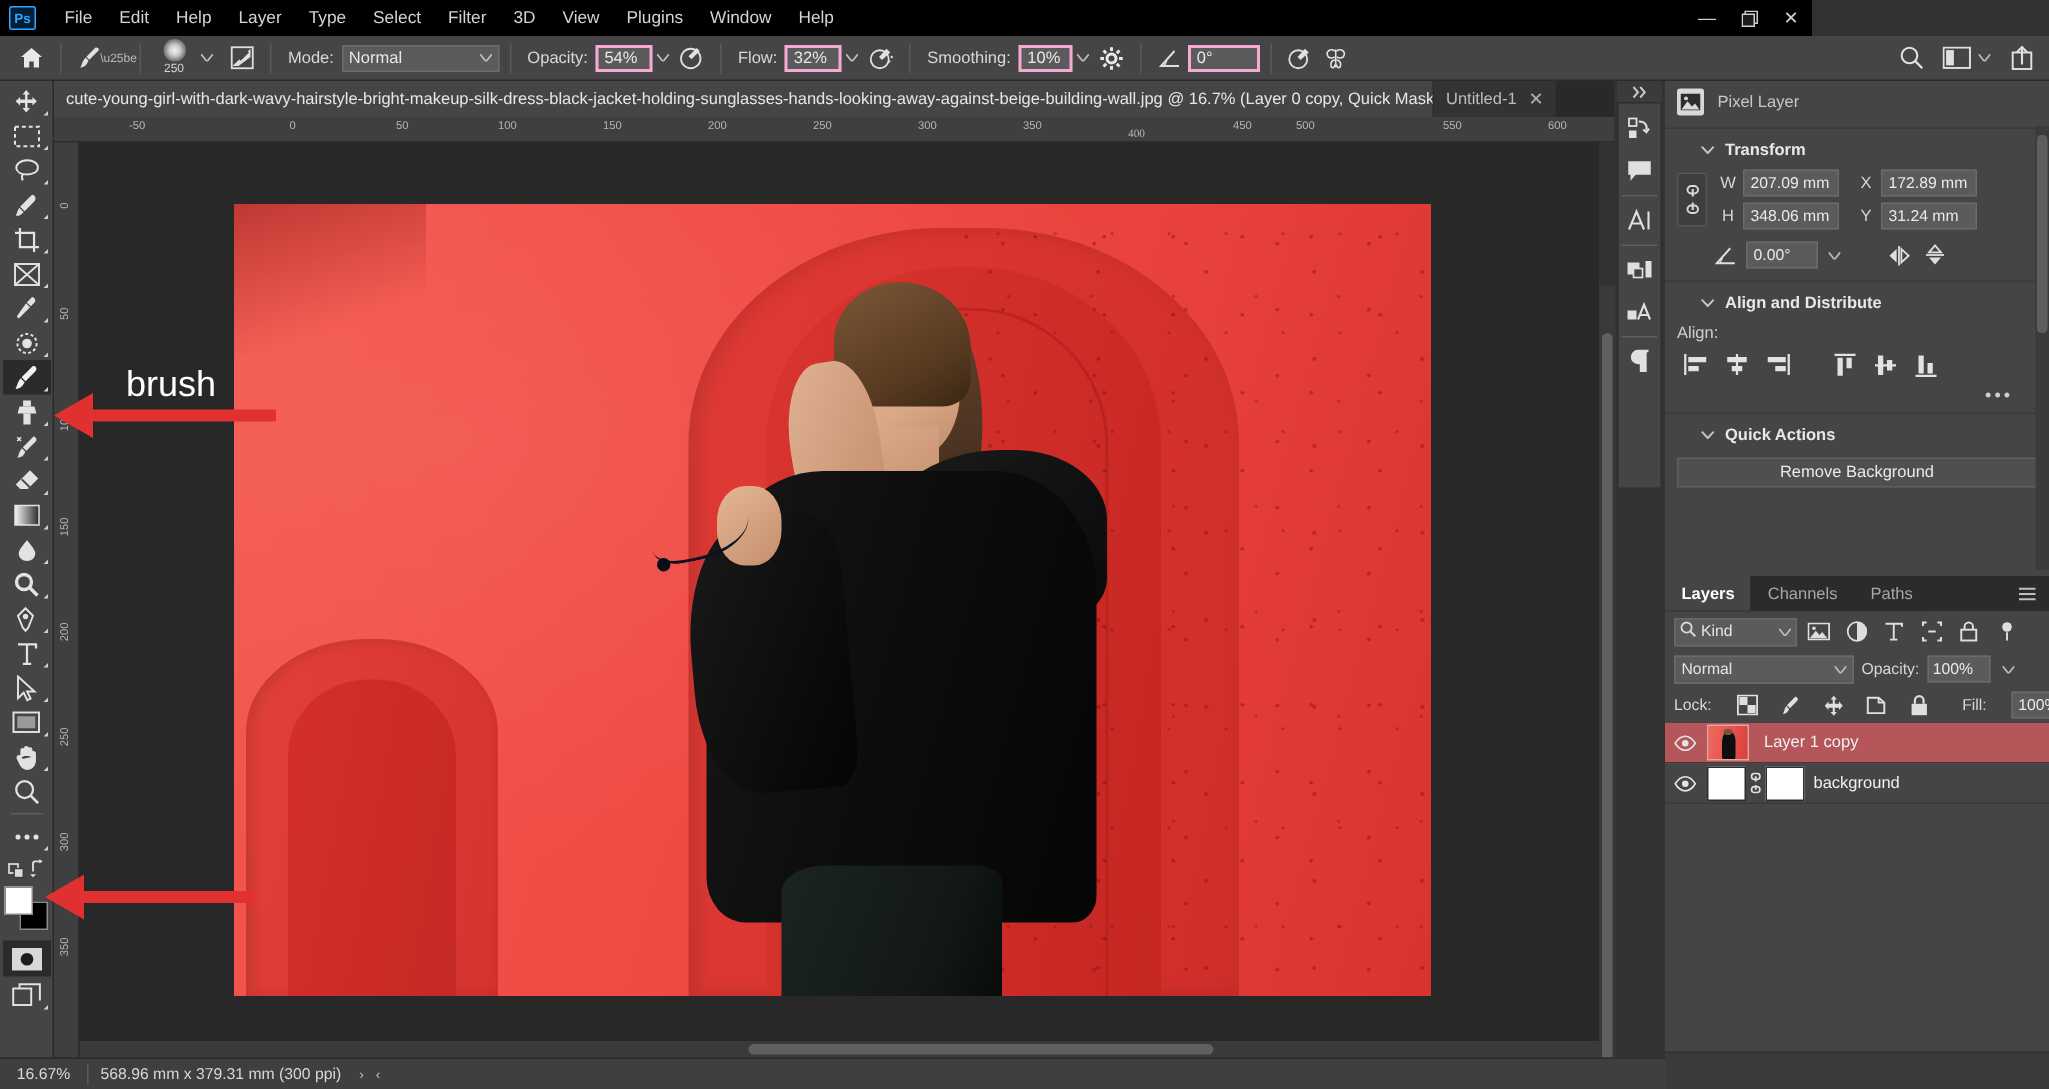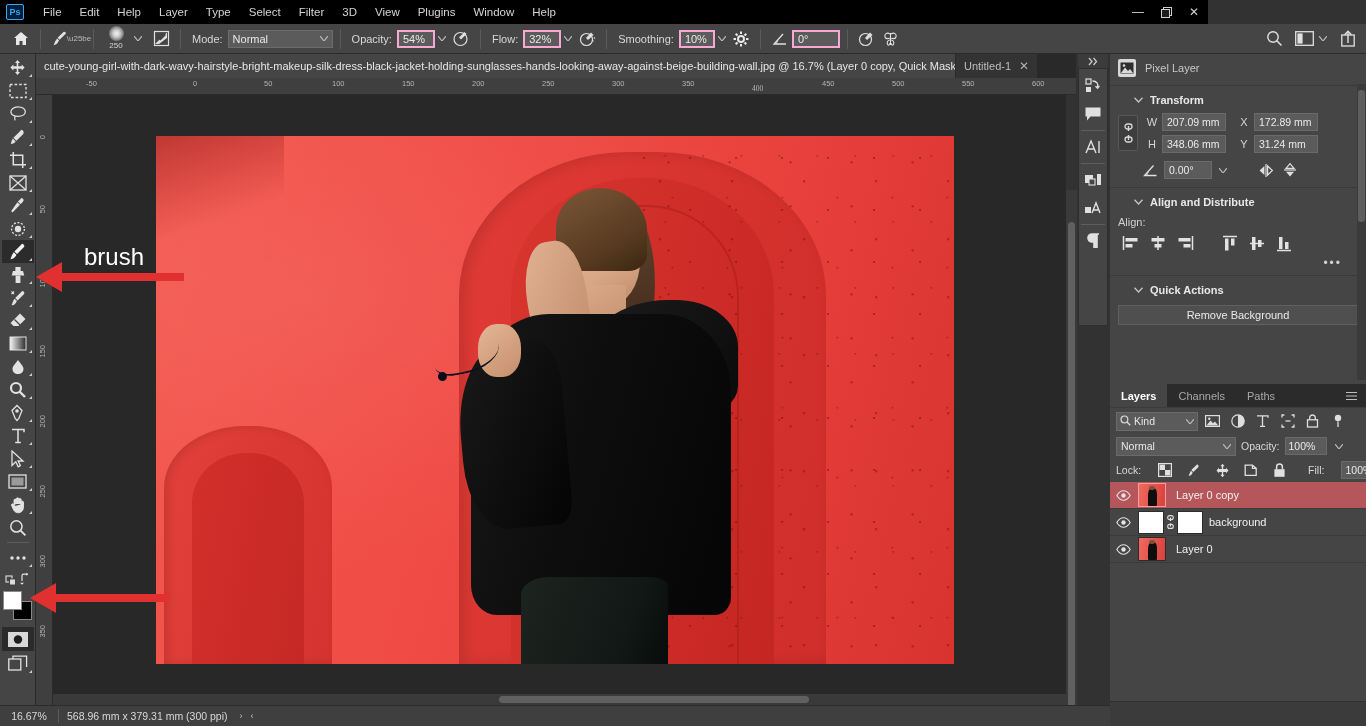--- a/index.html
+++ b/index.html
@@ -803,21 +803,21 @@
     <div class="rtick" style="left:157px; top:1px;">0</div>
     <div class="rtick" style="left:228px; top:1px;">50</div>
     <div class="rtick" style="left:296px; top:1px;">100</div>
     <div class="rtick" style="left:366px; top:1px;">150</div>
     <div class="rtick" style="left:436px; top:1px;">200</div>
     <div class="rtick" style="left:506px; top:1px;">250</div>
     <div class="rtick" style="left:576px; top:1px;">300</div>
     <div class="rtick" style="left:646px; top:1px;">350</div>
     <div class="rtick" style="left:716px; top:6px;font-family:Liberation Serif, serif;">400</div>
     <div class="rtick" style="left:786px; top:1px;">450</div>
-    <div class="rtick" style="left:856px; top:1px;">500</div>
+    <div class="rtick" style="left:828px; top:1px;">500</div>
     <div class="rtick" style="left:926px; top:1px;">550</div>
     <div class="rtick" style="left:996px; top:1px;">600</div>
   </div>
 
   <div class="rul-v">
     <div class="rtick" style="left:2px; top:40px;">0</div>
     <div class="rtick" style="left:2px; top:110px;">50</div>
     <div class="rtick" style="left:2px; top:180px;">100</div>
     <div class="rtick" style="left:2px; top:250px;">150</div>
     <div class="rtick" style="left:2px; top:320px;">200</div>
@@ -1201,21 +1201,21 @@
           <svg width="15" height="11" viewBox="0 0 15 11">
               <path d="M0.8 5.5 C3 2 5 0.8 7.5 0.8 C10 0.8 12 2 14.2 5.5 C12 9 10 10.2 7.5 10.2 C5 10.2 3 9 0.8 5.5 Z" fill="none" stroke="#e4e4e4" stroke-width="1.1"></path>
               <circle cx="7.5" cy="5.5" r="2.2" fill="#e4e4e4"></circle>
             </svg>
         </span>
         <span class="lthumb selected-thumb">
           <span class="thumb-art"></span>
           <span class="thumb-fig"></span>
           <span class="thumb-head"></span>
         </span>
-        <span class="lname">Layer 0 copy</span>
+        <span class="lname">Layer 1 copy</span>
       </div>
 
       <div class="layer-row">
         <span class="eye">
           <svg width="15" height="11" viewBox="0 0 15 11">
               <path d="M0.8 5.5 C3 2 5 0.8 7.5 0.8 C10 0.8 12 2 14.2 5.5 C12 9 10 10.2 7.5 10.2 C5 10.2 3 9 0.8 5.5 Z" fill="none" stroke="#e4e4e4" stroke-width="1.1"></path>
               <circle cx="7.5" cy="5.5" r="2.2" fill="#e4e4e4"></circle>
             </svg>
         </span>
         <span class="white-chip" style="margin-left:4px"></span>
@@ -1223,34 +1223,20 @@
           <svg width="9" height="14" viewBox="0 0 9 14">
               <path d="M4.5 2.5 V6 M4.5 8.5 V11.5" stroke="#e0e0e0" stroke-width="1.2"></path>
               <rect x="1.7" y="0.6" width="5.6" height="4" rx="2" fill="none" stroke="#e0e0e0" stroke-width="1.1"></rect>
               <rect x="1.7" y="9.4" width="5.6" height="4" rx="2" fill="none" stroke="#e0e0e0" stroke-width="1.1"></rect>
             </svg>
         </span>
         <span class="white-chip"></span>
         <span class="lname">background</span>
       </div>
 
-      <div class="layer-row">
-        <span class="eye">
-          <svg width="15" height="11" viewBox="0 0 15 11">
-              <path d="M0.8 5.5 C3 2 5 0.8 7.5 0.8 C10 0.8 12 2 14.2 5.5 C12 9 10 10.2 7.5 10.2 C5 10.2 3 9 0.8 5.5 Z" fill="none" stroke="#e4e4e4" stroke-width="1.1"></path>
-              <circle cx="7.5" cy="5.5" r="2.2" fill="#e4e4e4"></circle>
-            </svg>
-        </span>
-        <span class="lthumb">
-          <span class="thumb-art"></span>
-          <span class="thumb-fig"></span>
-          <span class="thumb-head"></span>
-        </span>
-        <span class="lname">Layer 0</span>
-      </div>
 
       <div class="layers-bottom">
         
         
         
         
         
         
         
       </div>

